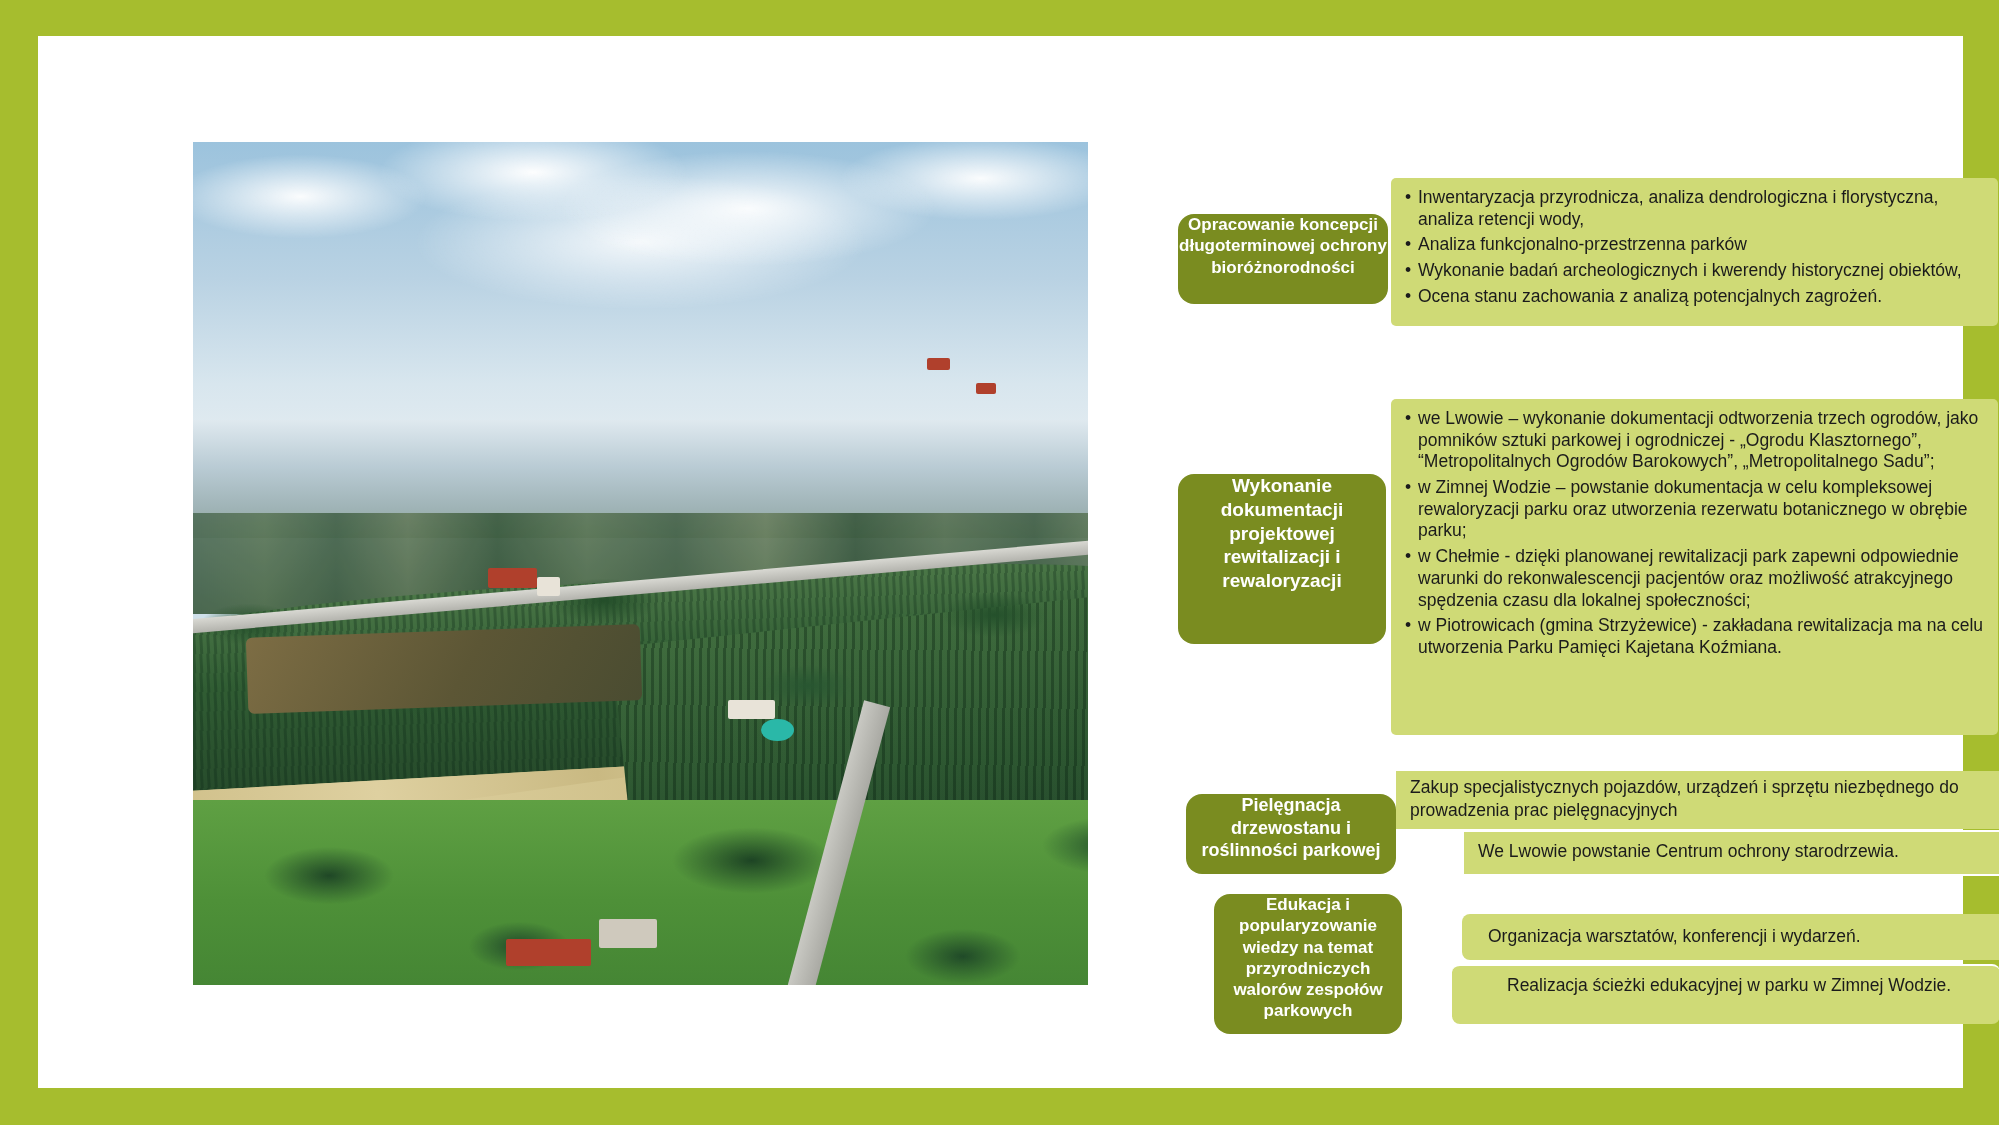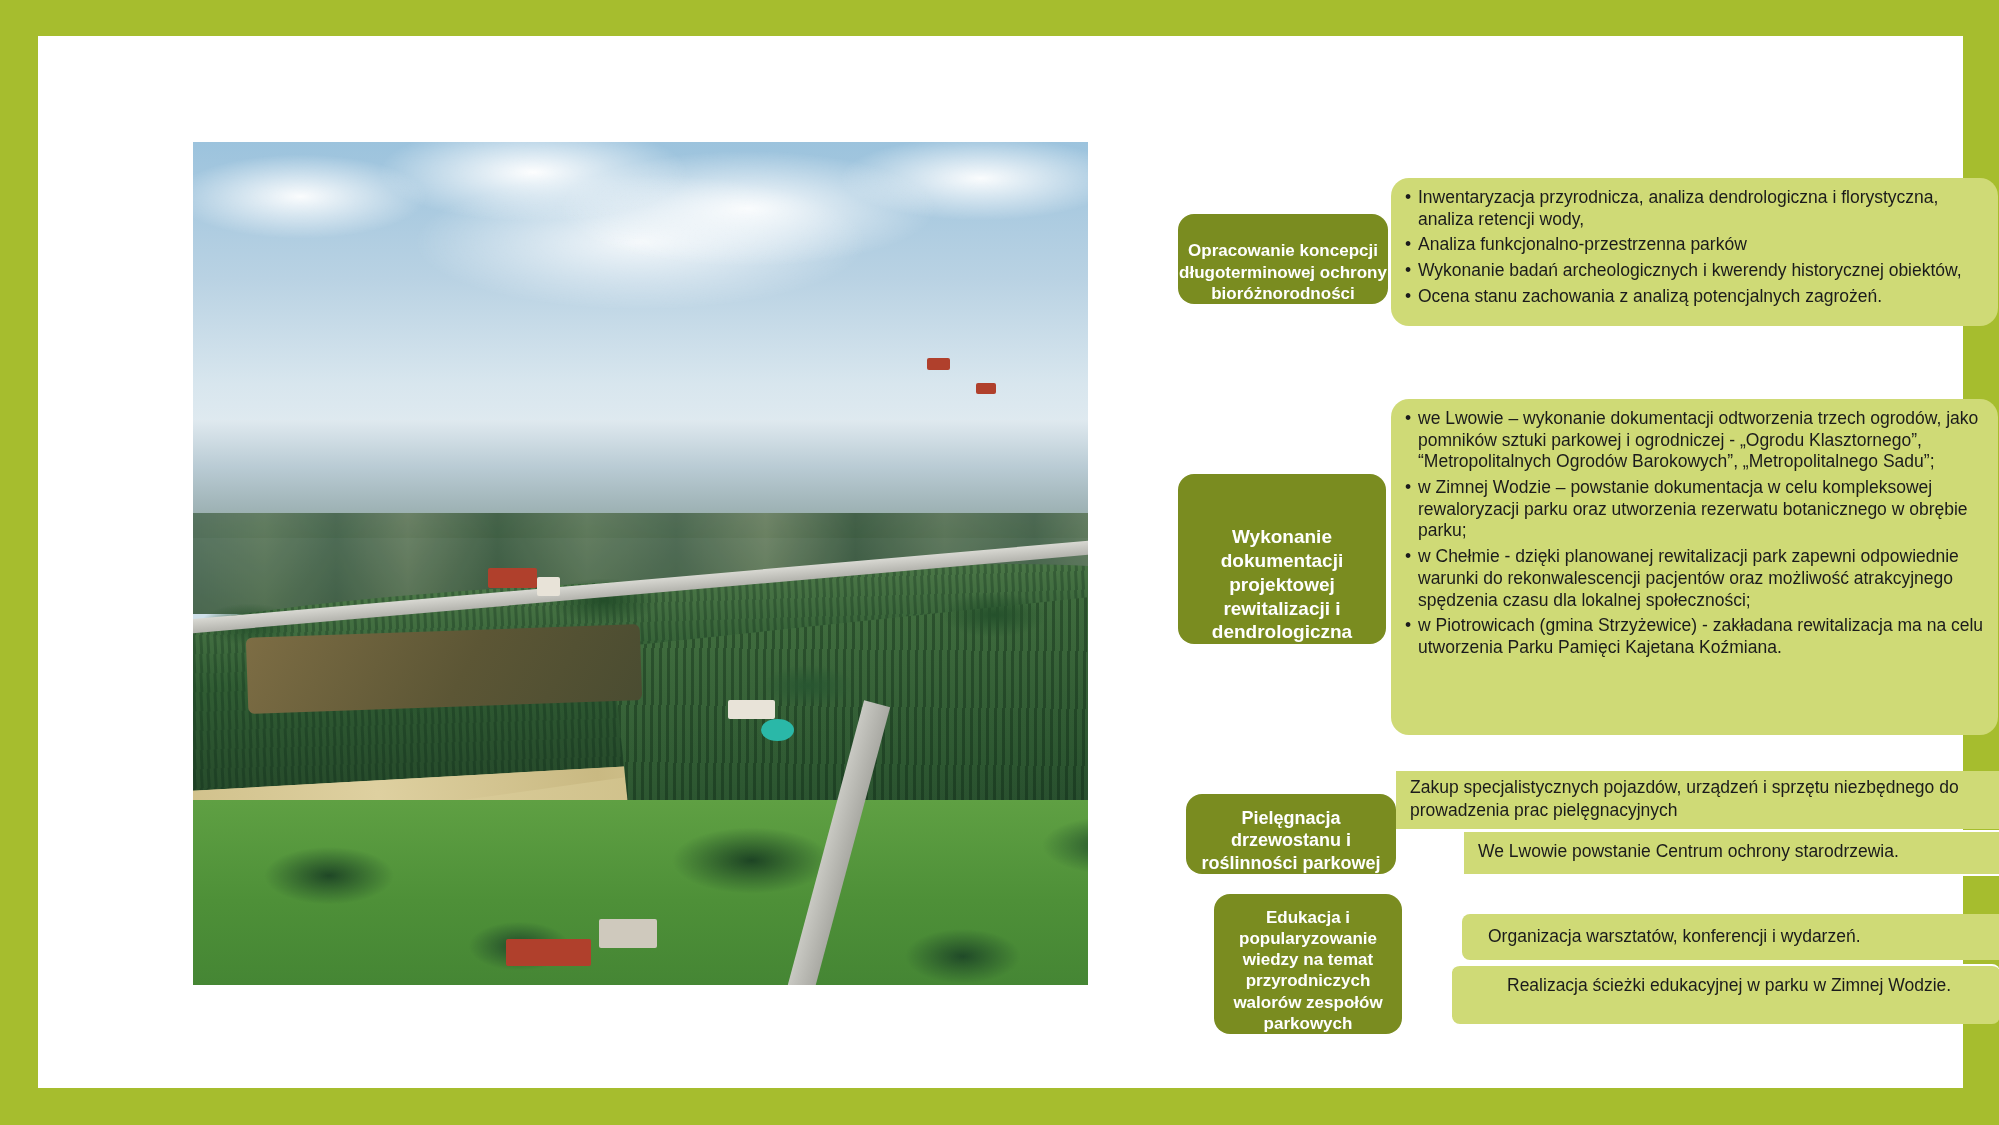--- a/index.html
+++ b/index.html
@@ -129,33 +129,33 @@
     line-height:1;
   }
 
   
   .label-box{
     position:absolute;
     background:#7a8c20;
     border-radius:16px;
     color:#ffffff;
     font-weight:bold;
-    display:flex;align-items:flex-end;justify-content:center;
+    display:flex;align-items:flex-start;justify-content:center;
     text-align:center;
     line-height:1.25;
     box-shadow:2px 2px 0 rgba(255,255,255,.0);
     z-index:3;
   }
   .content-box{
     position:absolute;
     background:#cfda76;
     color:#1b1b1b;
     z-index:2;
   }
-  .content-box.rounded{border-radius:18px;}
+  .content-box.rounded{border-radius:5px;}
   .content-box .inner{padding:6px 10px 6px 14px;}
 
   ul.blist{margin:0;padding:0;list-style:none;}
   ul.blist li{
     position:relative;
     padding-left:13px;
     margin:0 0 4px 0;
     line-height:1.24;
   }
   ul.blist li:before{
@@ -236,21 +236,21 @@
     <div class="inner">
       <ul class="blist">
         <li><b>we Lwowie</b><span> – wykonanie dokumentacji odtworzenia trzech ogrodów, jako pomników sztuki parkowej i ogrodniczej  - „Ogrodu Klasztornego”, “Metropolitalnych Ogrodów Barokowych”, „Metropolitalnego Sadu”;</span></li>
         <li><b>w Zimnej Wodzie</b><span> – powstanie dokumentacja w celu kompleksowej rewaloryzacji parku oraz utworzenia rezerwatu botanicznego w obrębie parku;</span></li>
         <li><b>w Chełmie</b><span> -  dzięki planowanej rewitalizacji park zapewni odpowiednie warunki do rekonwalescencji pacjentów oraz możliwość atrakcyjnego spędzenia czasu dla lokalnej społeczności;</span></li>
         <li><b>w Piotrowicach (gmina Strzyżewice)</b><span>  - zakładana rewitalizacja ma na celu utworzenia Parku Pamięci Kajetana Koźmiana.</span></li>
       </ul>
     </div>
   </div>
   <div class="label-box" id="box2">
-    <span>Wykonanie dokumentacji projektowej rewitalizacji i dendrologiczna</span>
+    <span>Wykonanie dokumentacji projektowej rewitalizacji i rewaloryzacji</span>
   </div>
 
   <div class="content-box" id="c3a">
     <div class="inner plain-line">Zakup specjalistycznych pojazdów, urządzeń i sprzętu niezbędnego do prowadzenia prac pielęgnacyjnych</div>
   </div>
   <div class="content-box" id="c3b">
     <div class="inner plain-line">We Lwowie powstanie Centrum ochrony starodrzewia.</div>
   </div>
   <div class="label-box" id="box3">
     <span>Pielęgnacja drzewostanu i roślinności parkowej</span>

